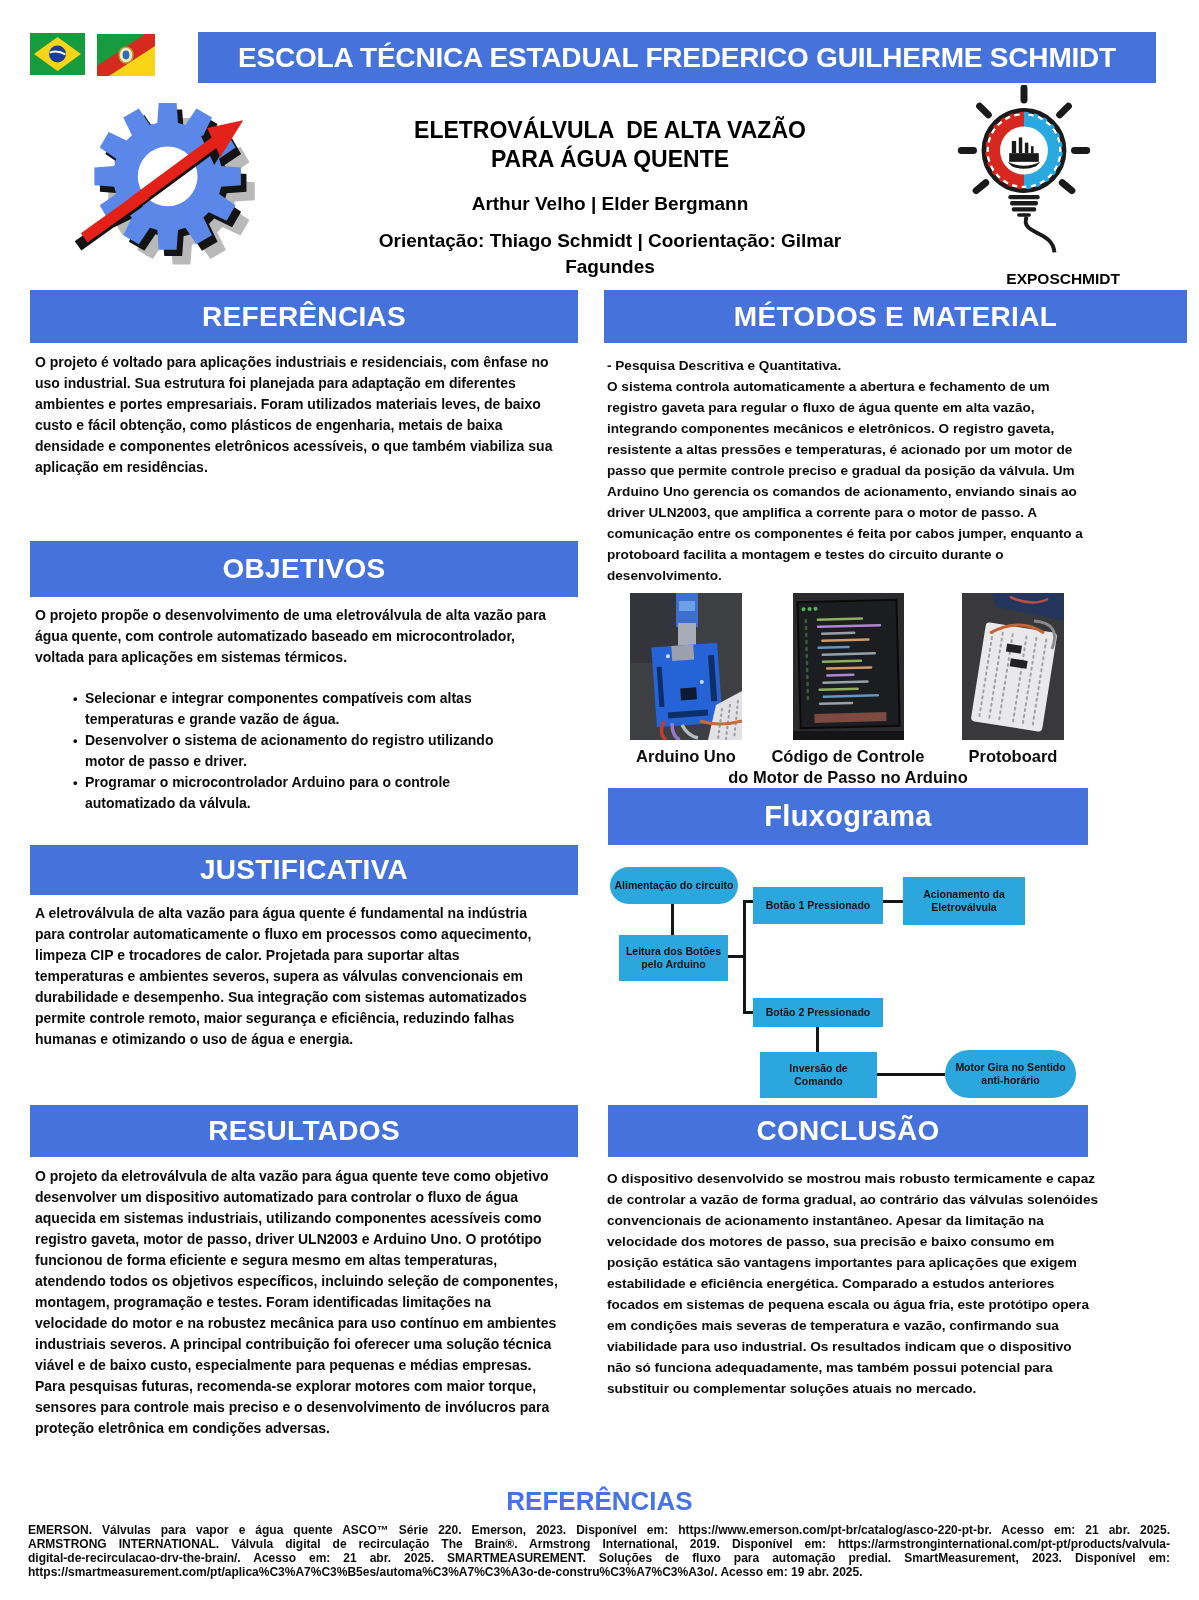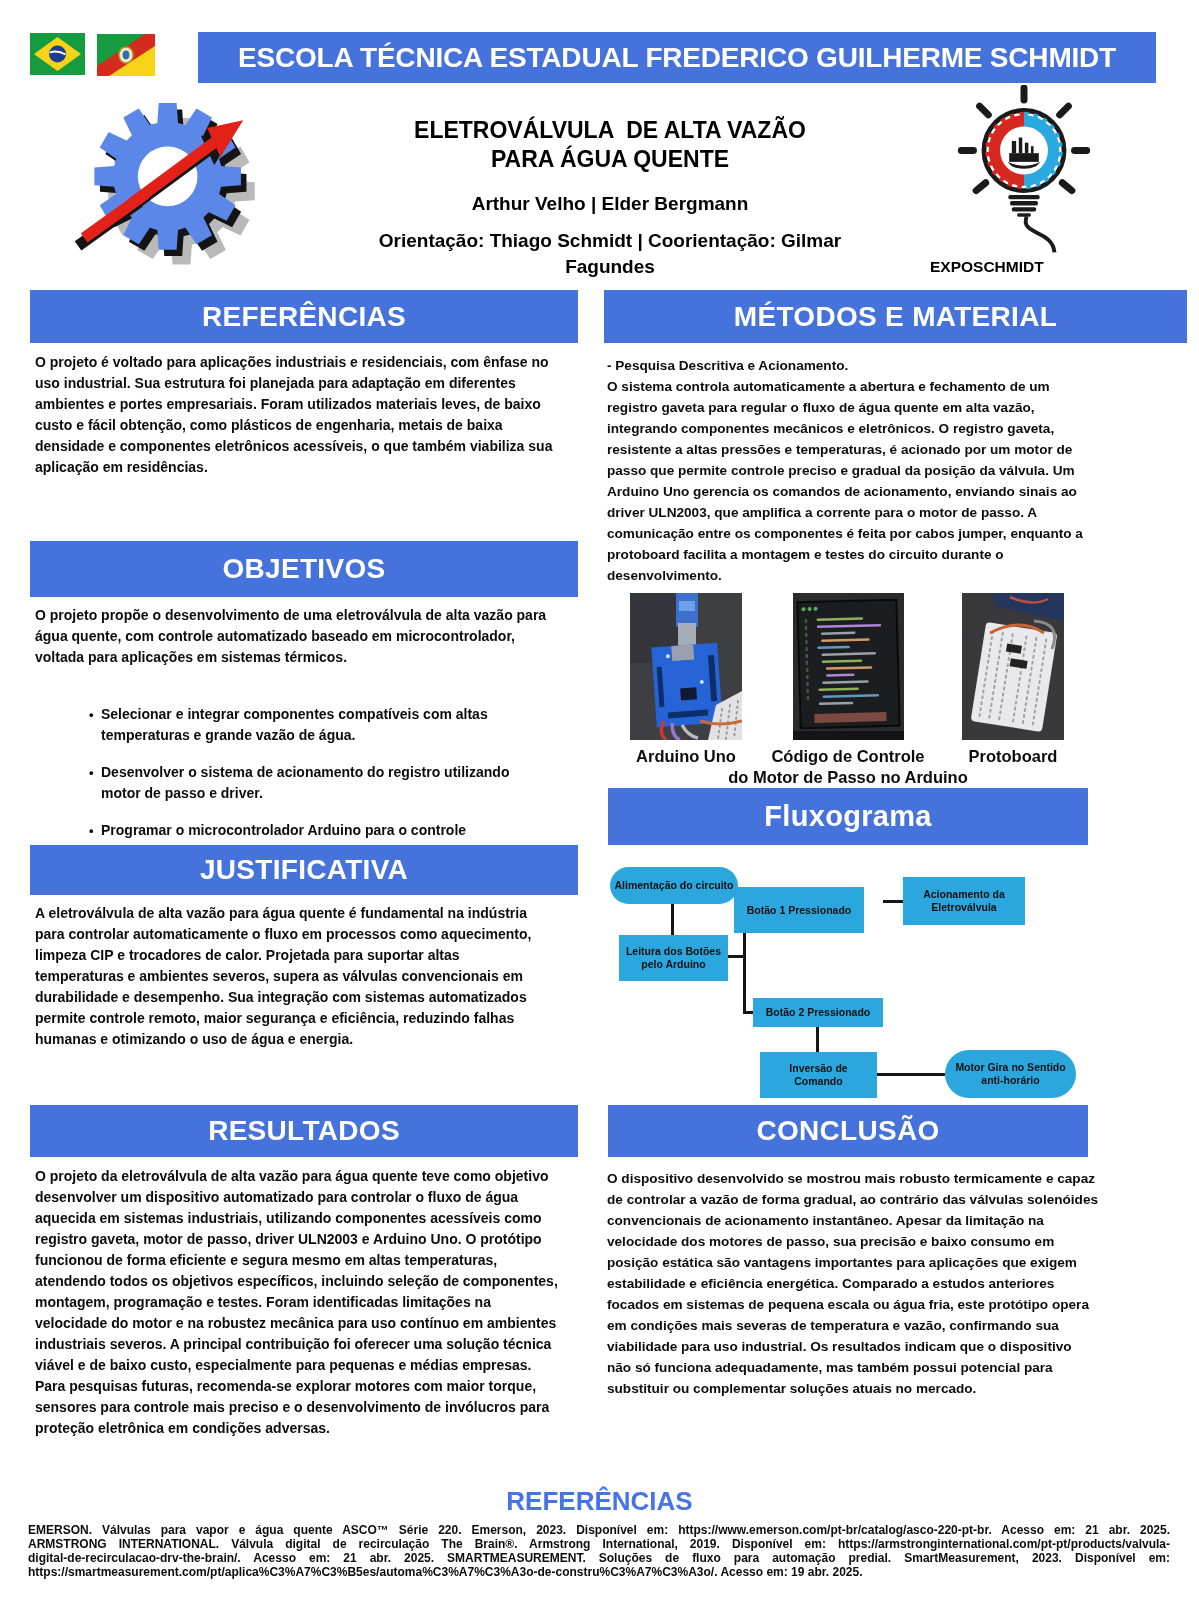--- a/index.html
+++ b/index.html
@@ -11,21 +11,21 @@
         display:flex;align-items:center;justify-content:center;letter-spacing:.3px;}
   
   .school-banner{position:absolute;left:198px;top:32px;width:958px;height:51px;background:#4573db;
         color:#fff;font-weight:700;font-size:28px;display:flex;align-items:center;justify-content:center;
         letter-spacing:-.2px;white-space:nowrap;}
   .btxt{position:absolute;font-weight:700;font-size:14px;line-height:21px;color:#0c0c0c;text-align:left;}
   .btxt-r{position:absolute;font-weight:700;font-size:13.6px;line-height:21px;color:#0c0c0c;text-align:left;}
   .title-line{font-weight:700;font-size:23px;line-height:29px;text-align:center;white-space:pre;}
   .subt{position:absolute;font-weight:700;font-size:19px;text-align:center;}
   ul.obj{margin:0;padding:0 0 0 18px;list-style:none;}
-  ul.obj li{position:relative;padding-left:12px;margin:16px;}
+  ul.obj li{position:relative;padding-left:12px;margin:0;}
   ul.obj li::before{content:"•";position:absolute;left:0;top:0;font-size:13px;}
   .caption{position:absolute;font-weight:700;font-size:16.5px;line-height:21px;text-align:center;color:#0c0c0c;}
   .pre{white-space:pre-line;}
   .photo{position:absolute;overflow:hidden;}
   
   .fnode{position:absolute;background:#2ba7de;color:#111;font-weight:700;font-size:10.5px;line-height:13px;
          display:flex;align-items:center;justify-content:center;text-align:center;white-space:pre-line;}
   .fpill{border-radius:19px;}
   .fline{position:absolute;background:#161616;}
   .ref-title{position:absolute;left:0;top:1486px;width:1199px;text-align:center;color:#4673e8;
@@ -104,21 +104,21 @@
       <rect x="86" y="66" width="4" height="12"></rect>
       <rect x="93" y="70" width="3" height="8"></rect>
       <path d="M66,88 Q85,97 104,88 L99,93 Q85,99 71,93 Z"></path>
       <rect x="67" y="126" width="36" height="5" rx="2"></rect>
       <rect x="69" y="133" width="32" height="5" rx="2"></rect>
       <rect x="71" y="140" width="28" height="5" rx="2"></rect>
       <rect x="77" y="147" width="16" height="4" rx="2"></rect>
     </g>
     <path d="M88,151 C80,172 118,166 120,192" stroke="#1a1a1a" stroke-width="4.5" fill="none"></path>
   </svg>
-  <div class="abs" style="left:930px;top:258px;width:190px;text-align:left;font-weight:700;font-size:15.5px">EXPOSCHMIDT</div>
+  <div class="abs" style="left:930px;top:270px;width:190px;text-align:right;font-weight:700;font-size:15.5px">EXPOSCHMIDT</div>
 
   <div class="band" style="left:30px;top:290px;width:548px;height:53px">REFERÊNCIAS</div>
   <div class="btxt" style="left:35px;top:352px;width:524px">O projeto é voltado para aplicações industriais e residenciais, com ênfase no uso industrial. Sua estrutura foi planejada para adaptação em diferentes ambientes e portes empresariais. Foram utilizados materiais leves, de baixo custo e fácil obtenção, como plásticos de engenharia, metais de baixa densidade e componentes eletrônicos acessíveis, o que também viabiliza sua aplicação em residências.</div>
 
   <div class="band" style="left:30px;top:541px;width:548px;height:56px">OBJETIVOS</div>
   <div class="btxt" style="left:35px;top:605px;width:512px">O projeto propõe o desenvolvimento de uma eletroválvula de alta vazão para água quente, com controle automatizado baseado em microcontrolador, voltada para aplicações em sistemas térmicos.</div>
   <div class="btxt" style="left:55px;top:688px;width:478px">
     <ul class="obj">
       <li>Selecionar e integrar componentes compatíveis com altas temperaturas e grande vazão de água.</li>
       <li>Desenvolver o sistema de acionamento do registro utilizando motor de passo e driver.</li>
@@ -127,21 +127,21 @@
   </div>
 
   <div class="band" style="left:30px;top:845px;width:548px;height:50px">JUSTIFICATIVA</div>
   <div class="btxt" style="left:35px;top:903px;width:508px">A eletroválvula de alta vazão para água quente é fundamental na indústria para controlar automaticamente o fluxo em processos como aquecimento, limpeza CIP e trocadores de calor. Projetada para suportar altas temperaturas e ambientes severos, supera as válvulas convencionais em durabilidade e desempenho. Sua integração com sistemas automatizados permite controle remoto, maior segurança e eficiência, reduzindo falhas humanas e otimizando o uso de água e energia.</div>
 
   <div class="band" style="left:30px;top:1105px;width:548px;height:52px">RESULTADOS</div>
   <div class="btxt" style="left:35px;top:1166px;width:524px">O projeto da eletroválvula de alta vazão para água quente teve como objetivo desenvolver um dispositivo automatizado para controlar o fluxo de água aquecida em sistemas industriais, utilizando componentes acessíveis como registro gaveta, motor de passo, driver ULN2003 e Arduino Uno. O protótipo funcionou de forma eficiente e segura mesmo em altas temperaturas, atendendo todos os objetivos específicos, incluindo seleção de componentes, montagem, programação e testes. Foram identificadas limitações na velocidade do motor e na robustez mecânica para uso contínuo em ambientes industriais severos. A principal contribuição foi oferecer uma solução técnica viável e de baixo custo, especialmente para pequenas e médias empresas. Para pesquisas futuras, recomenda-se explorar motores com maior torque, sensores para controle mais preciso e o desenvolvimento de invólucros para proteção eletrônica em condições adversas.</div>
 
   <div class="band" style="left:604px;top:290px;width:583px;height:53px">MÉTODOS E MATERIAL</div>
   <div class="abs" style="left:607px;top:355px;width:484px">
-    <div class="btxt-r" style="position:static">- Pesquisa Descritiva e Acionamento.</div>
+    <div class="btxt-r" style="position:static">- Pesquisa Descritiva e Quantitativa.</div>
     <div class="btxt-r" style="position:static">O sistema controla automaticamente a abertura e fechamento de um registro gaveta para regular o fluxo de água quente em alta vazão, integrando componentes mecânicos e eletrônicos. O registro gaveta, resistente a altas pressões e temperaturas, é acionado por um motor de passo que permite controle preciso e gradual da posição da válvula. Um Arduino Uno gerencia os comandos de acionamento, enviando sinais ao driver ULN2003, que amplifica a corrente para o motor de passo. A comunicação entre os componentes é feita por cabos jumper, enquanto a protoboard facilita a montagem e testes do circuito durante o desenvolvimento.</div>
   </div>
 
   <div class="photo" style="left:630px;top:593px;width:112px;height:147px">
     <svg width="112" height="147" viewBox="0 0 112 147">
       <rect width="112" height="147" fill="#3e3f42"></rect>
       <rect width="60" height="70" fill="#34353a"></rect>
       <rect x="46" y="0" width="22" height="34" fill="#3c70cc"></rect>
       <rect x="49" y="8" width="16" height="10" fill="#6ea0e8"></rect>
       <rect x="48" y="30" width="18" height="24" fill="#a7adb8"></rect>
@@ -231,21 +231,21 @@
   <div class="fline" style="left:743px;top:900px;width:3px;height:114px"></div>
   <div class="fline" style="left:743px;top:900px;width:10px;height:3px"></div>
   <div class="fline" style="left:743px;top:1011px;width:10px;height:3px"></div>
   <div class="fline" style="left:883px;top:900px;width:20px;height:3px"></div>
   <div class="fline" style="left:816px;top:1027px;width:3px;height:25px"></div>
   <div class="fline" style="left:877px;top:1073px;width:68px;height:3px"></div>
 
   <div class="fnode fpill" style="left:610px;top:867px;width:128px;height:37px">Alimentação do circuito</div>
   <div class="fnode" style="left:619px;top:935px;width:109px;height:46px">Leitura dos Botões
 pelo Arduino</div>
-  <div class="fnode" style="left:734px;top:887px;width:130px;height:46px">Botão 1 Pressionado</div>
+  <div class="fnode" style="left:753px;top:887px;width:130px;height:37px">Botão 1 Pressionado</div>
   <div class="fnode" style="left:903px;top:877px;width:122px;height:48px">Acionamento da
 Eletroválvula</div>
   <div class="fnode" style="left:753px;top:998px;width:130px;height:29px">Botão 2 Pressionado</div>
   <div class="fnode" style="left:760px;top:1052px;width:117px;height:46px">Inversão de
 Comando</div>
   <div class="fnode fpill" style="left:945px;top:1050px;width:131px;height:48px;border-radius:24px">Motor Gira no Sentido
 anti-horário</div>
 
   <div class="band" style="left:608px;top:1105px;width:480px;height:52px">CONCLUSÃO</div>
   <div class="btxt-r" style="left:607px;top:1168px;width:492px">O dispositivo desenvolvido se mostrou mais robusto termicamente e capaz de controlar a vazão de forma gradual, ao contrário das válvulas solenóides convencionais de acionamento instantâneo. Apesar da limitação na velocidade dos motores de passo, sua precisão e baixo consumo em posição estática são vantagens importantes para aplicações que exigem estabilidade e eficiência energética. Comparado a estudos anteriores focados em sistemas de pequena escala ou água fria, este protótipo opera em condições mais severas de temperatura e vazão, confirmando sua viabilidade para uso industrial. Os resultados indicam que o dispositivo não só funciona adequadamente, mas também possui potencial para substituir ou complementar soluções atuais no mercado.</div>

